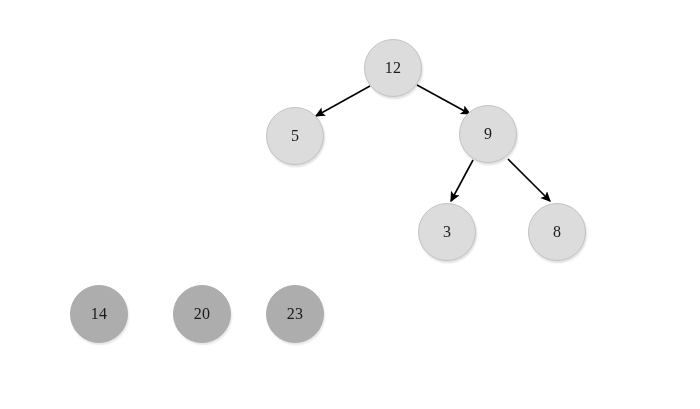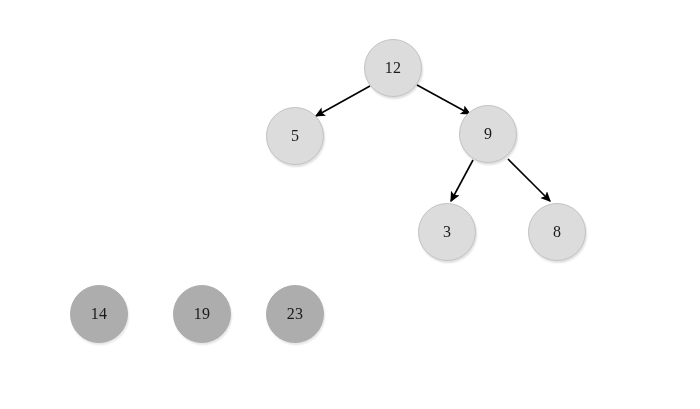--- a/index.html
+++ b/index.html
@@ -84,20 +84,20 @@
       </div>
       <div class="node node-tree" style="left: 528px; top: 203px; width: 58px; height: 58px;">
         <span class="node-label">8</span>
       </div>
     </div>
   <div id="free-nodes-group">
       <div class="node node-free" style="left: 70px; top: 285px; width: 58px; height: 58px;">
         <span class="node-label">14</span>
       </div>
       <div class="node node-free" style="left: 173px; top: 285px; width: 58px; height: 58px;">
-        <span class="node-label">19</span>
+        <span class="node-label">20</span>
       </div>
       <div class="node node-free" style="left: 266px; top: 285px; width: 58px; height: 58px;">
         <span class="node-label">23</span>
       </div>
     </div>
 
 </div>
 
 </body></html>

